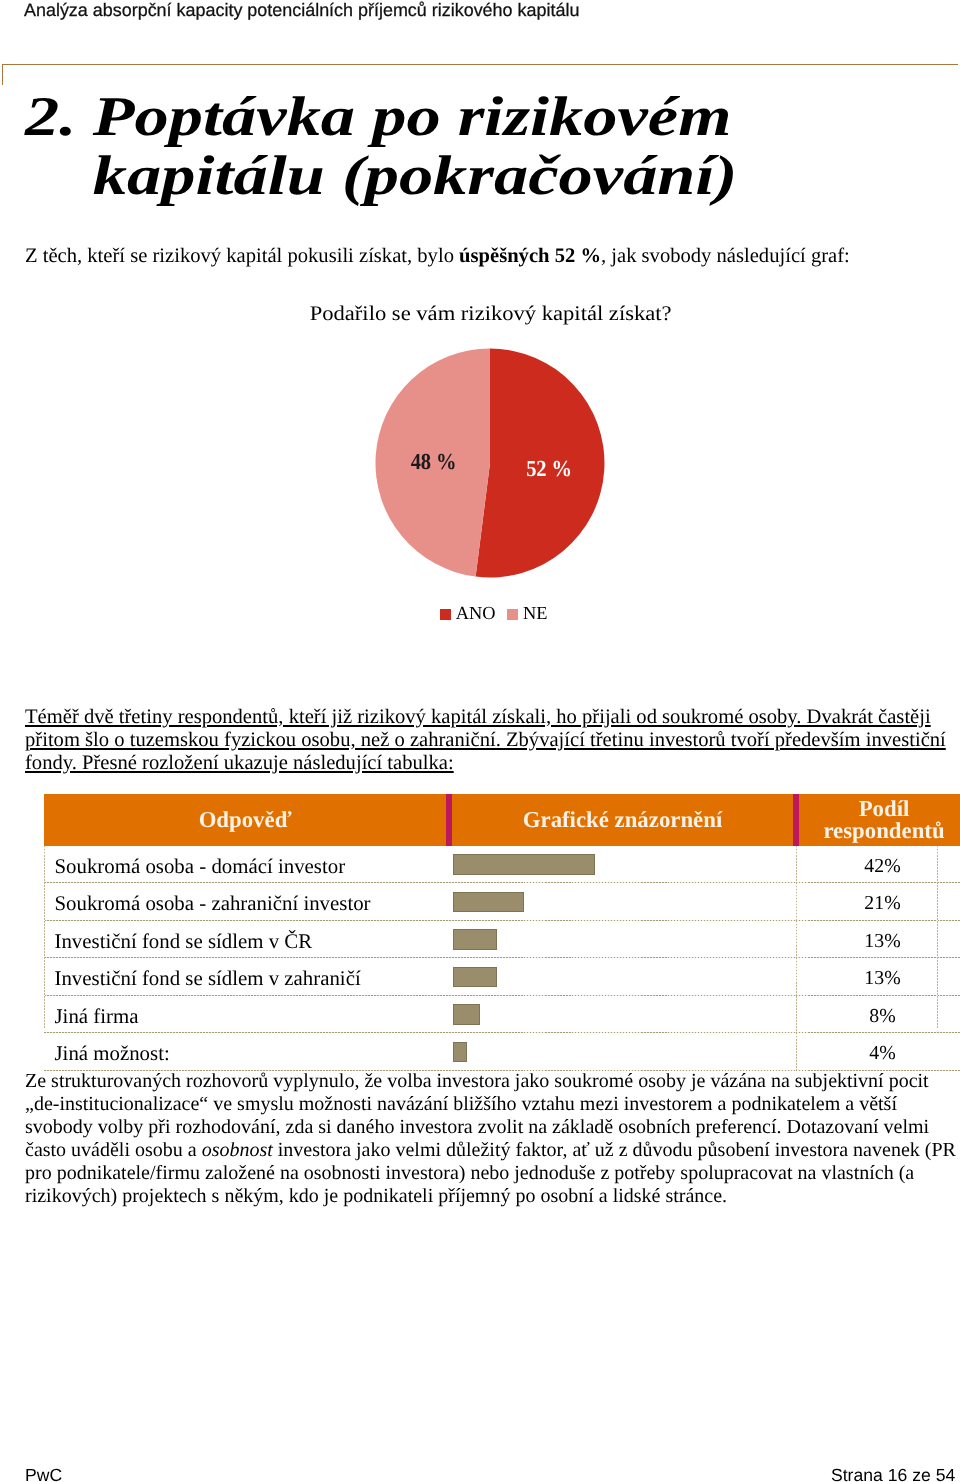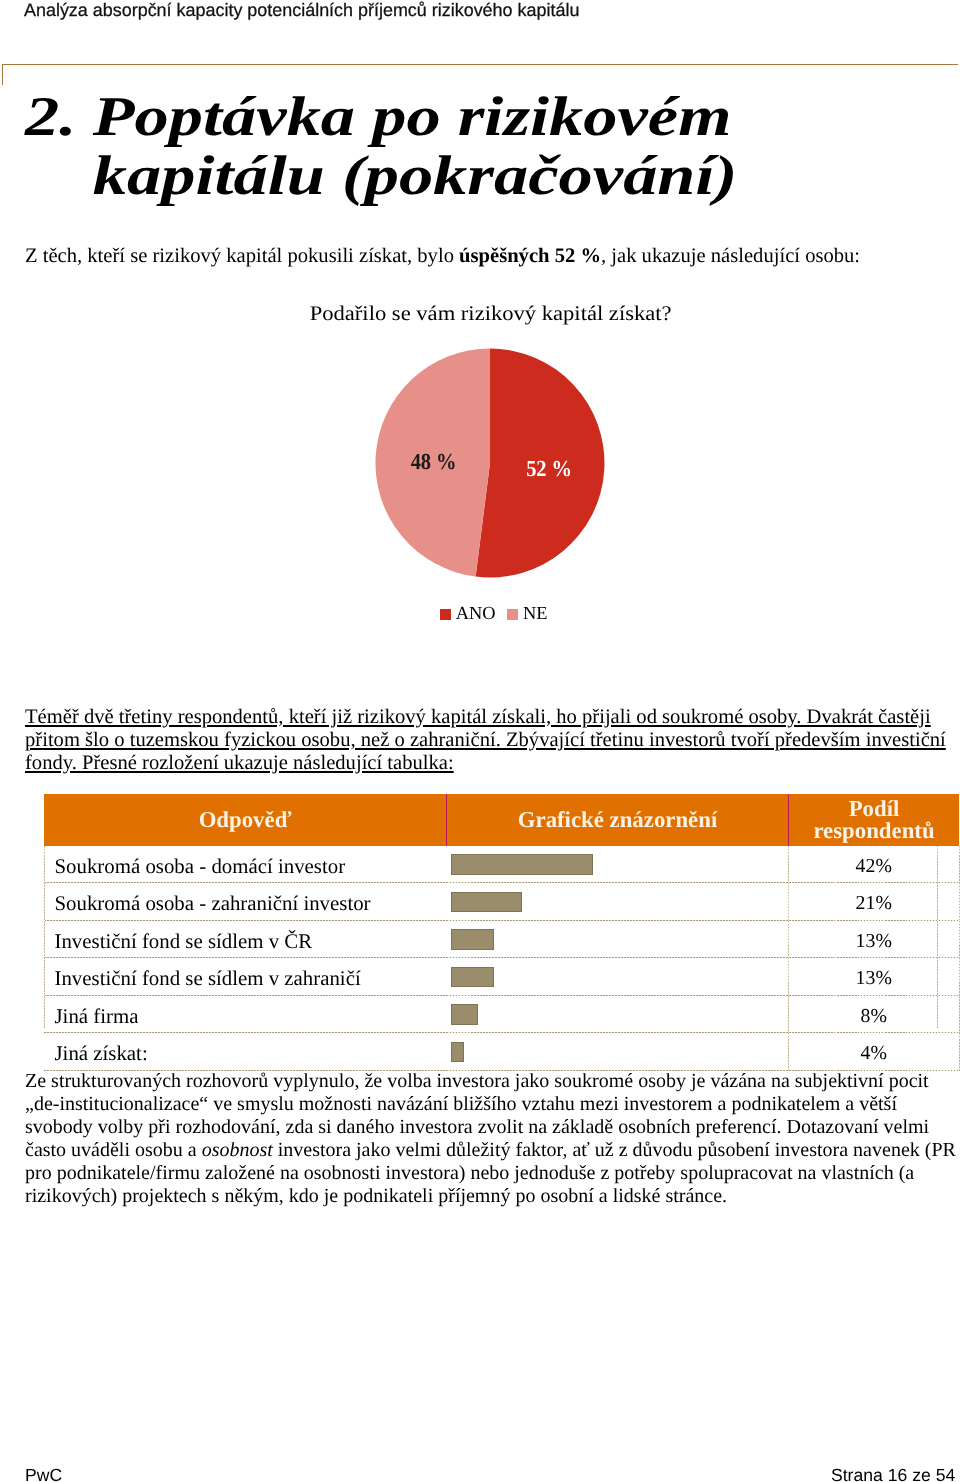--- a/index.html
+++ b/index.html
@@ -53,21 +53,21 @@
   .pielabel{position:absolute;font-weight:bold;font-size:20.5px;text-align:center;
             line-height:20px;white-space:nowrap;letter-spacing:-0.1px;
             transform:scaleY(1.12);transform-origin:center bottom;}
   #pielab0{left:509px;top:460px;width:80px;}
   #pielab1{left:393.5px;top:452.5px;width:80px;}
 
   
   .tbl{position:absolute;left:44px;top:793.6px;width:893.5px;height:235.4px;border-collapse:collapse;
        table-layout:fixed;}
   .tbl th{background:#E07000;color:#FBF2E6;font-weight:bold;font-size:22.8px;text-align:center;
-          padding:0;height:52px;vertical-align:middle;border-right:1px solid #be185d;
+          padding:0;height:52px;vertical-align:middle;border-right:6px solid #be185d;
           line-height:22px;}
   .tbl th:last-child{border-right:none;}
   
   .tbl td{font-size:20.85px;height:29.5px;line-height:22px;padding:4px;vertical-align:middle;
           position:relative;background-clip:padding-box;}
   .tbl td::after{content:"";position:absolute;left:0;right:0;bottom:0;height:1px;
       background:repeating-linear-gradient(to right,#A89C78 0 0.8px,#F2EDE2 0.8px 1.5px);}
   .tbl td::before{content:"";position:absolute;right:-0.5px;top:0;bottom:0;width:1px;
       background:repeating-linear-gradient(to bottom,#C0B492 0 0.8px,#F5F1E7 0.8px 1.5px);}
   .tbl tr td.c1::before{display:none;}
@@ -98,21 +98,21 @@
 
   <div class="runhead">Analýza absorpční kapacity potenciálních příjemců rizikového kapitálu</div>
   <div class="rule-top"></div>
   <div class="rule-left"></div>
 
   <h1 class="title">
     <span class="num">2.</span><span>Poptávka po rizikovém</span>
     <span class="l2">kapitálu (pokračování)</span>
   </h1>
 
-  <p class="intro"><span>Z těch, kteří se rizikový kapitál pokusili získat, bylo </span><b>úspěšných 52 %</b><span>, jak ukazuje následující osobu:</span></p>
+  <p class="intro"><span>Z těch, kteří se rizikový kapitál pokusili získat, bylo </span><b>úspěšných 52 %</b><span>, jak svobody následující graf:</span></p>
 
   <div class="charttitle"><span>Podařilo se vám rizikový kapitál získat?</span></div>
 
   <div class="pie-wrap">
     <svg id="pie-svg" width="230" height="230" viewBox="0 0 230 230">
         <path d="M 115 115 L 115.00 0.50 A 114.5 114.5 0 1 1 100.65 228.60 Z" fill="#CC2B1D"></path>
         <path d="M 115 115 L 100.65 228.60 A 114.5 114.5 0 0 1 115.00 0.50 Z" fill="#E78F89"></path>
       </svg>
   </div>
   <div class="pielabel" id="pielab0" style="color: rgb(255, 255, 255);">52 %</div>
@@ -163,21 +163,21 @@
           <td class="c3"><span>13%</span></td>
         </tr>
         <tr>
           <td class="c1"><span>Jiná firma</span></td>
           <td class="c2">
             <div class="bar" style="width: 27px; background: rgb(153, 141, 107);"></div>
           </td>
           <td class="c3"><span>8%</span></td>
         </tr>
         <tr>
-          <td class="c1"><span>Jiná získat:</span></td>
+          <td class="c1"><span>Jiná možnost:</span></td>
           <td class="c2">
             <div class="bar" style="width: 13.5px; background: rgb(153, 141, 107);"></div>
           </td>
           <td class="c3"><span>4%</span></td>
         </tr>
       </tbody>
   </table>
 
   <div class="vline" id="vl-left"></div>
   <div class="vline" id="vl-right"></div>

